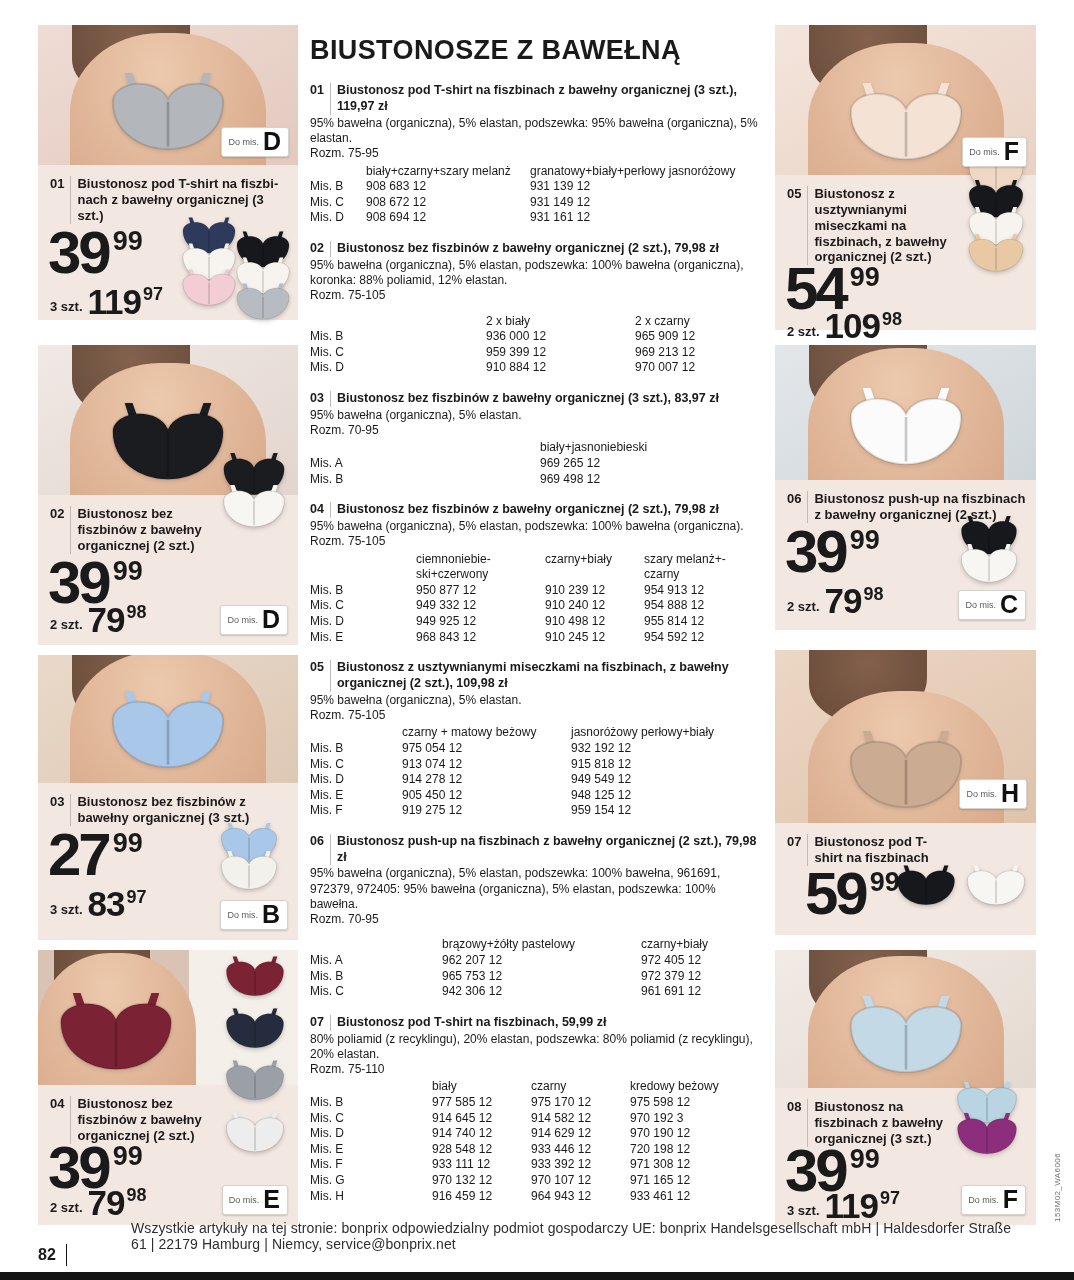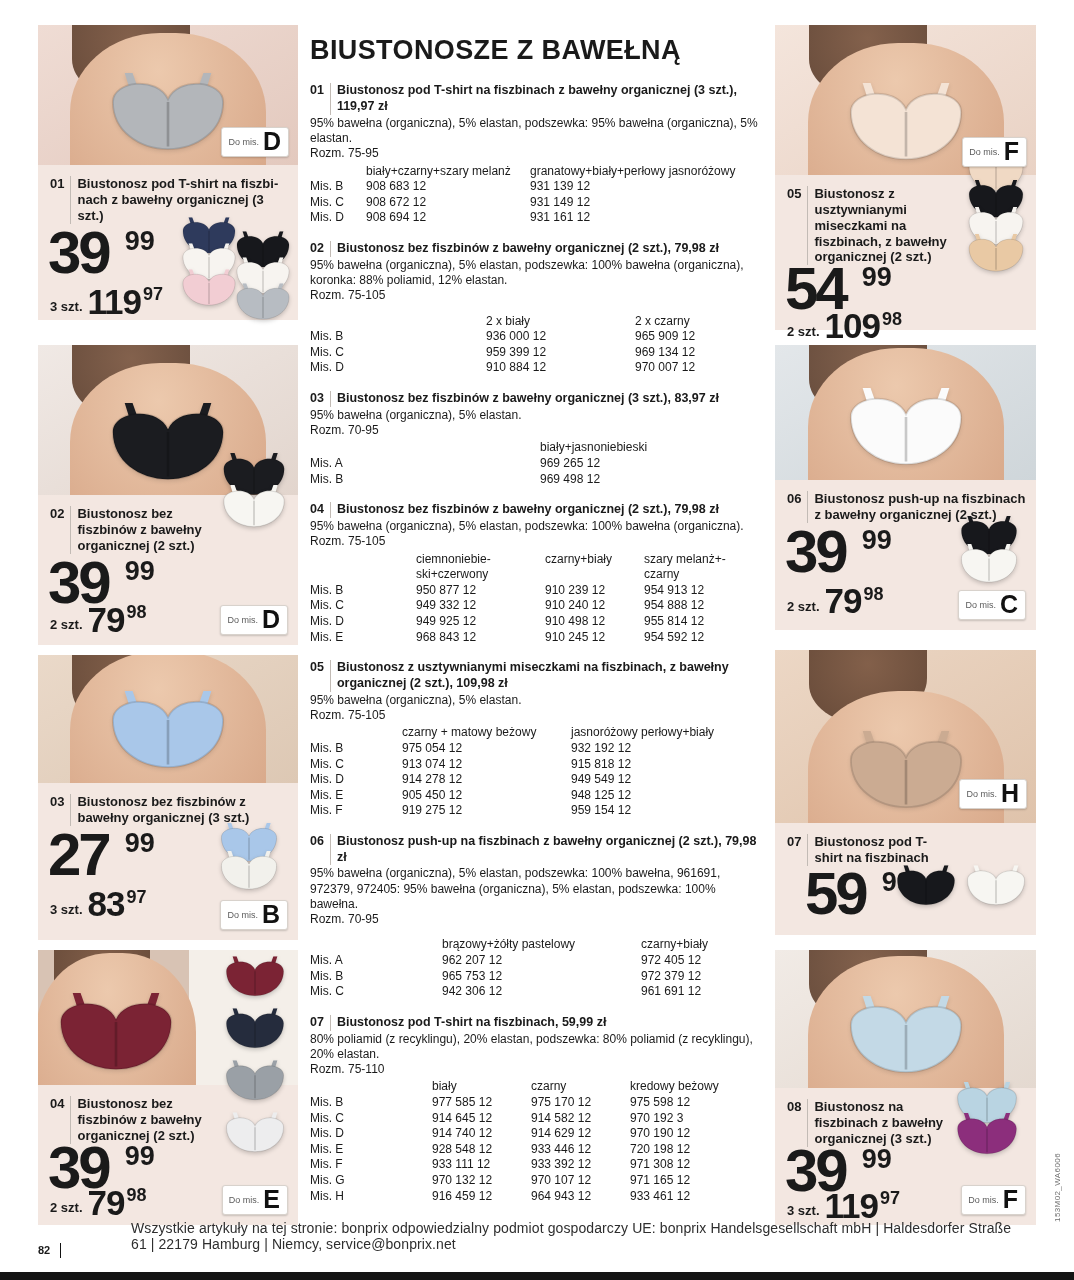--- a/index.html
+++ b/index.html
@@ -23,21 +23,21 @@
   .p4 .torso{left:30%;width:160px}
   .bra-main{position:absolute;left:50%;transform:translateX(-50%);bottom:8px;width:132px;height:84px;filter:drop-shadow(0 2px 2px rgba(0,0,0,.12))}
   .p4 .bra-main{left:30%}
   .info{position:relative;width:100%;background:#f3e7e1}
   .card-label{display:flex;gap:6px;padding:11px 8px 0 12px;font-weight:700;font-size:13px;line-height:1.22}
   .card-num{flex:0 0 auto}
   .vbar{flex:0 0 1px;width:1px;background:#c2bbb5;align-self:stretch}
   .card-title{flex:1 1 auto}
   .price-row{padding-left:10px;margin-top:3px;display:flex;align-items:flex-start;line-height:1}
   .p-int{font-size:60px;font-weight:700;letter-spacing:-3px;line-height:.88}
-  .p-sup{font-size:27px;font-weight:700;margin-left:16px;margin-top:1px}
+  .p-sup{font-size:27px;font-weight:700;margin-left:4px;margin-top:1px}
   .total-row{padding-left:12px;margin-top:6px;display:flex;align-items:flex-end;line-height:1}
   .t-qty{font-size:13px;font-weight:700;margin-right:5px;margin-bottom:3px}
   .t-int{font-size:35px;font-weight:700;letter-spacing:-1px;line-height:.82}
   .t-sup{font-size:18px;font-weight:700;margin-left:2px;margin-bottom:13px}
   .badge{position:absolute;background:#fff;border:1px solid #d8d2cc;border-radius:3px;display:flex;align-items:center;gap:4px;padding:2px 7px 2px 6px;box-shadow:0 1px 2px rgba(0,0,0,.18);z-index:5}
   .badge-label{font-size:9px;color:#5c5c5c;font-weight:400}
   .badge-letter{font-size:25px;font-weight:800;line-height:.95;color:#111}
   .b-photo{right:9px;bottom:8px}
   .b-info{right:10px;bottom:10px}
   .thumbs{position:absolute;display:flex;z-index:4}
@@ -61,21 +61,21 @@
   .t1{grid-template-columns:172px 145px 1fr}
   .t2{grid-template-columns:226px 1fr}
   .t3{grid-template-columns:102px 125px 95px 1fr}
   .t4{grid-template-columns:88px 165px 1fr}
   .t5{grid-template-columns:128px 195px 1fr}
   .t6{grid-template-columns:118px 95px 95px 1fr}
   .tc{white-space:nowrap}
   .th{white-space:pre-line}
 
   
-  .page-num{position:absolute;left:38px;bottom:22px;font-size:11px;font-weight:700;padding-right:10px;border-right:1.5px solid #111;line-height:1.4}
+  .page-num{position:absolute;left:38px;bottom:14px;font-size:16px;font-weight:700;padding-right:10px;border-right:1.5px solid #111;line-height:1.4}
   .legal{position:absolute;left:131px;bottom:28px;width:890px;font-size:14px;color:#2e2e2e;letter-spacing:.1px}
   .side-code{position:absolute;right:12px;bottom:58px;font-size:8px;color:#6e6e6e;writing-mode:vertical-rl;transform:rotate(180deg);letter-spacing:.4px}
   .bottom-bar{position:absolute;left:0;right:0;bottom:0;height:8px;background:#141414}
 </style>
 </head>
 <body>
 
 <svg width="0" height="0" style="position:absolute" aria-hidden="true">
   <defs>
     <symbol id="bra-shape" viewBox="0 0 100 64">
@@ -304,21 +304,21 @@
       <p class="rozm">Rozm. 75-105</p>
       <div class="tbl t1" style="margin-top:10px">
         <span class="tc"></span>
           <span class="tc th">2 x biały</span>
           <span class="tc th">2 x czarny</span>
         <span class="tc">Mis. B</span>
           <span class="tc">936 000 12</span>
           <span class="tc">965 909 12</span>
         <span class="tc">Mis. C</span>
           <span class="tc">959 399 12</span>
-          <span class="tc">969 134 12</span>
+          <span class="tc">969 213 12</span>
         <span class="tc">Mis. D</span>
           <span class="tc">910 884 12</span>
           <span class="tc">970 007 12</span>
       </div>
     </div>
 
     <div class="sec">
       <div class="sec-head">
           <span class="sec-num">03</span>
           <span class="vbar"></span>

